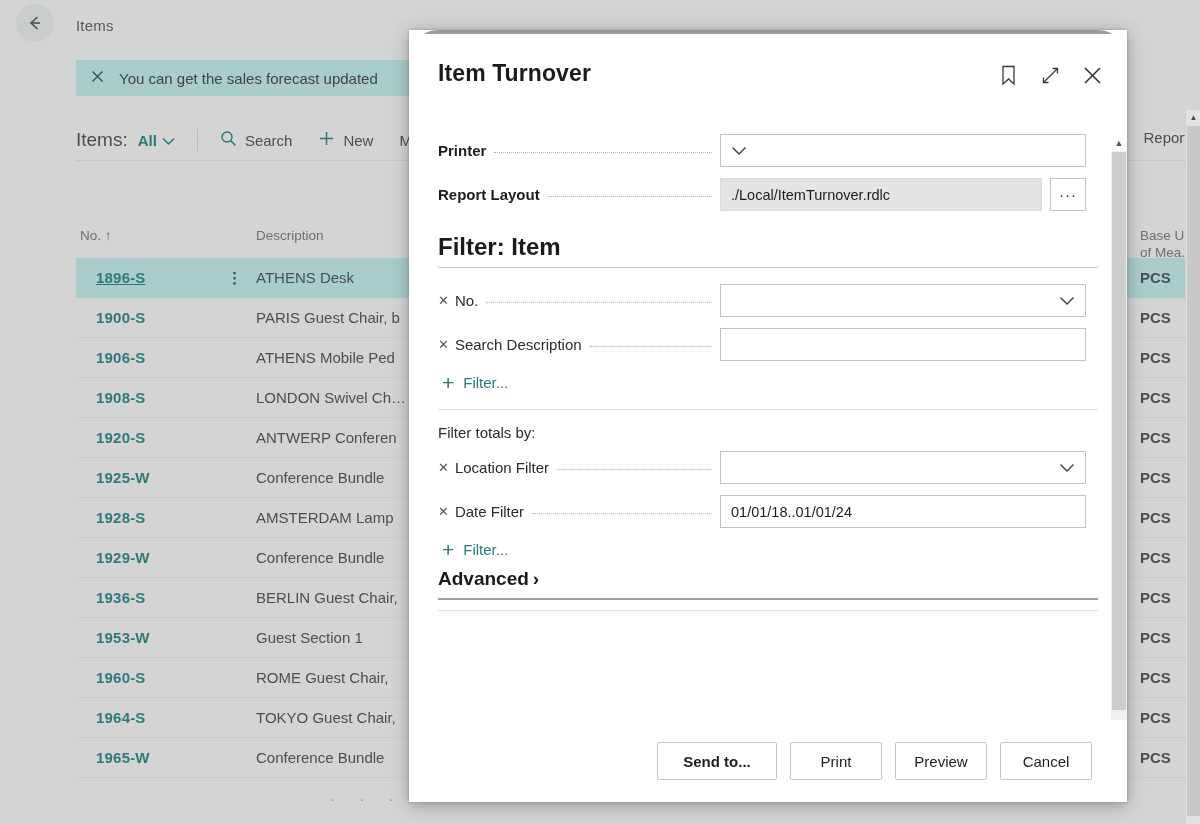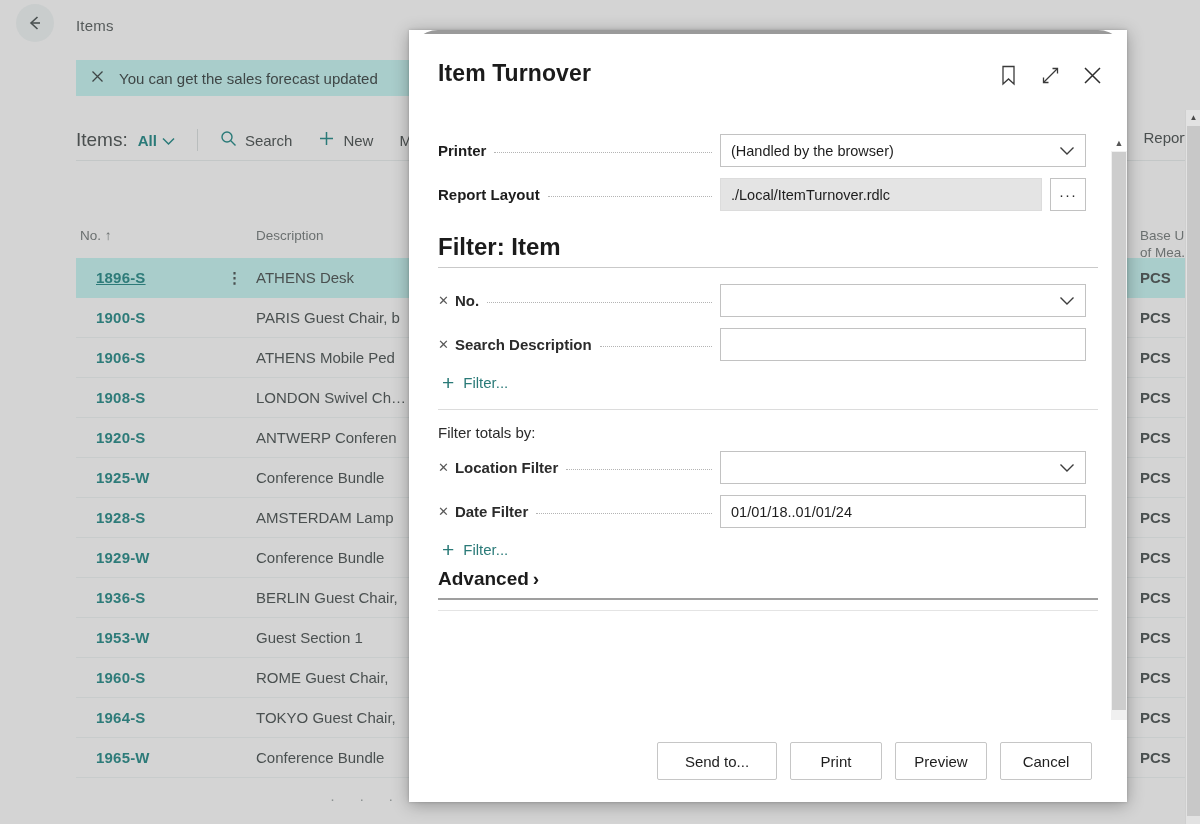--- a/index.html
+++ b/index.html
@@ -288,21 +288,21 @@
     flex: 0 0 282px;
     overflow: hidden;
     white-space: nowrap;
   }
   .frow-label .ltext {
     font-size: 15px;
     color: #1d1d1d;
     font-weight: bold;
     flex: 0 0 auto;
   }
-  .frow-label.regular .ltext { font-weight: bold; color: #2b2b2b; }
+  .frow-label.regular .ltext { font-weight: normal; color: #2b2b2b; }
   .rm-x {
     flex: 0 0 auto;
     color: #585858;
     font-size: 13px;
     margin-right: 6px;
     line-height: 1;
     align-self: center;
   }
   .leader {
     flex: 1 1 auto;
@@ -437,21 +437,21 @@
     min-width: 92px;
     padding: 0 18px;
     border: 1px solid #c6c6c6;
     border-radius: 2px;
     background: #fff;
     font-size: 15px;
     color: #1d1d1d;
     font-family: "Liberation Sans", sans-serif;
     display: flex; align-items: center; justify-content: center;
   }
-  .fbtn.wide { min-width: 120px; }
+  .fbtn.wide { min-width: 120px; font-weight: bold; }
 </style>
 </head>
 <body>
 
 <div id="app">
 
   <div class="bg-page">
 
     <div class="bg-topbar">
       <div class="back-btn">
@@ -646,21 +646,20 @@
     </div>
 
     <div class="modal-body">
 
       <div class="frow">
         <div class="frow-label">
           <span class="ltext">Printer</span>
           <span class="leader"></span>
         </div>
         <div class="field">
-          <span class="fv">(Handled by the browser)</span>
           <span class="chev">
             <svg width="16" height="10" viewBox="0 0 16 10">
                 <path d="M1.5 1.5 L8 8 L14.5 1.5" fill="none" stroke="#3d3d3d" stroke-width="1.4"></path>
               </svg>
           </span>
         </div>
       </div>
 
       <div class="frow">
         <div class="frow-label">

